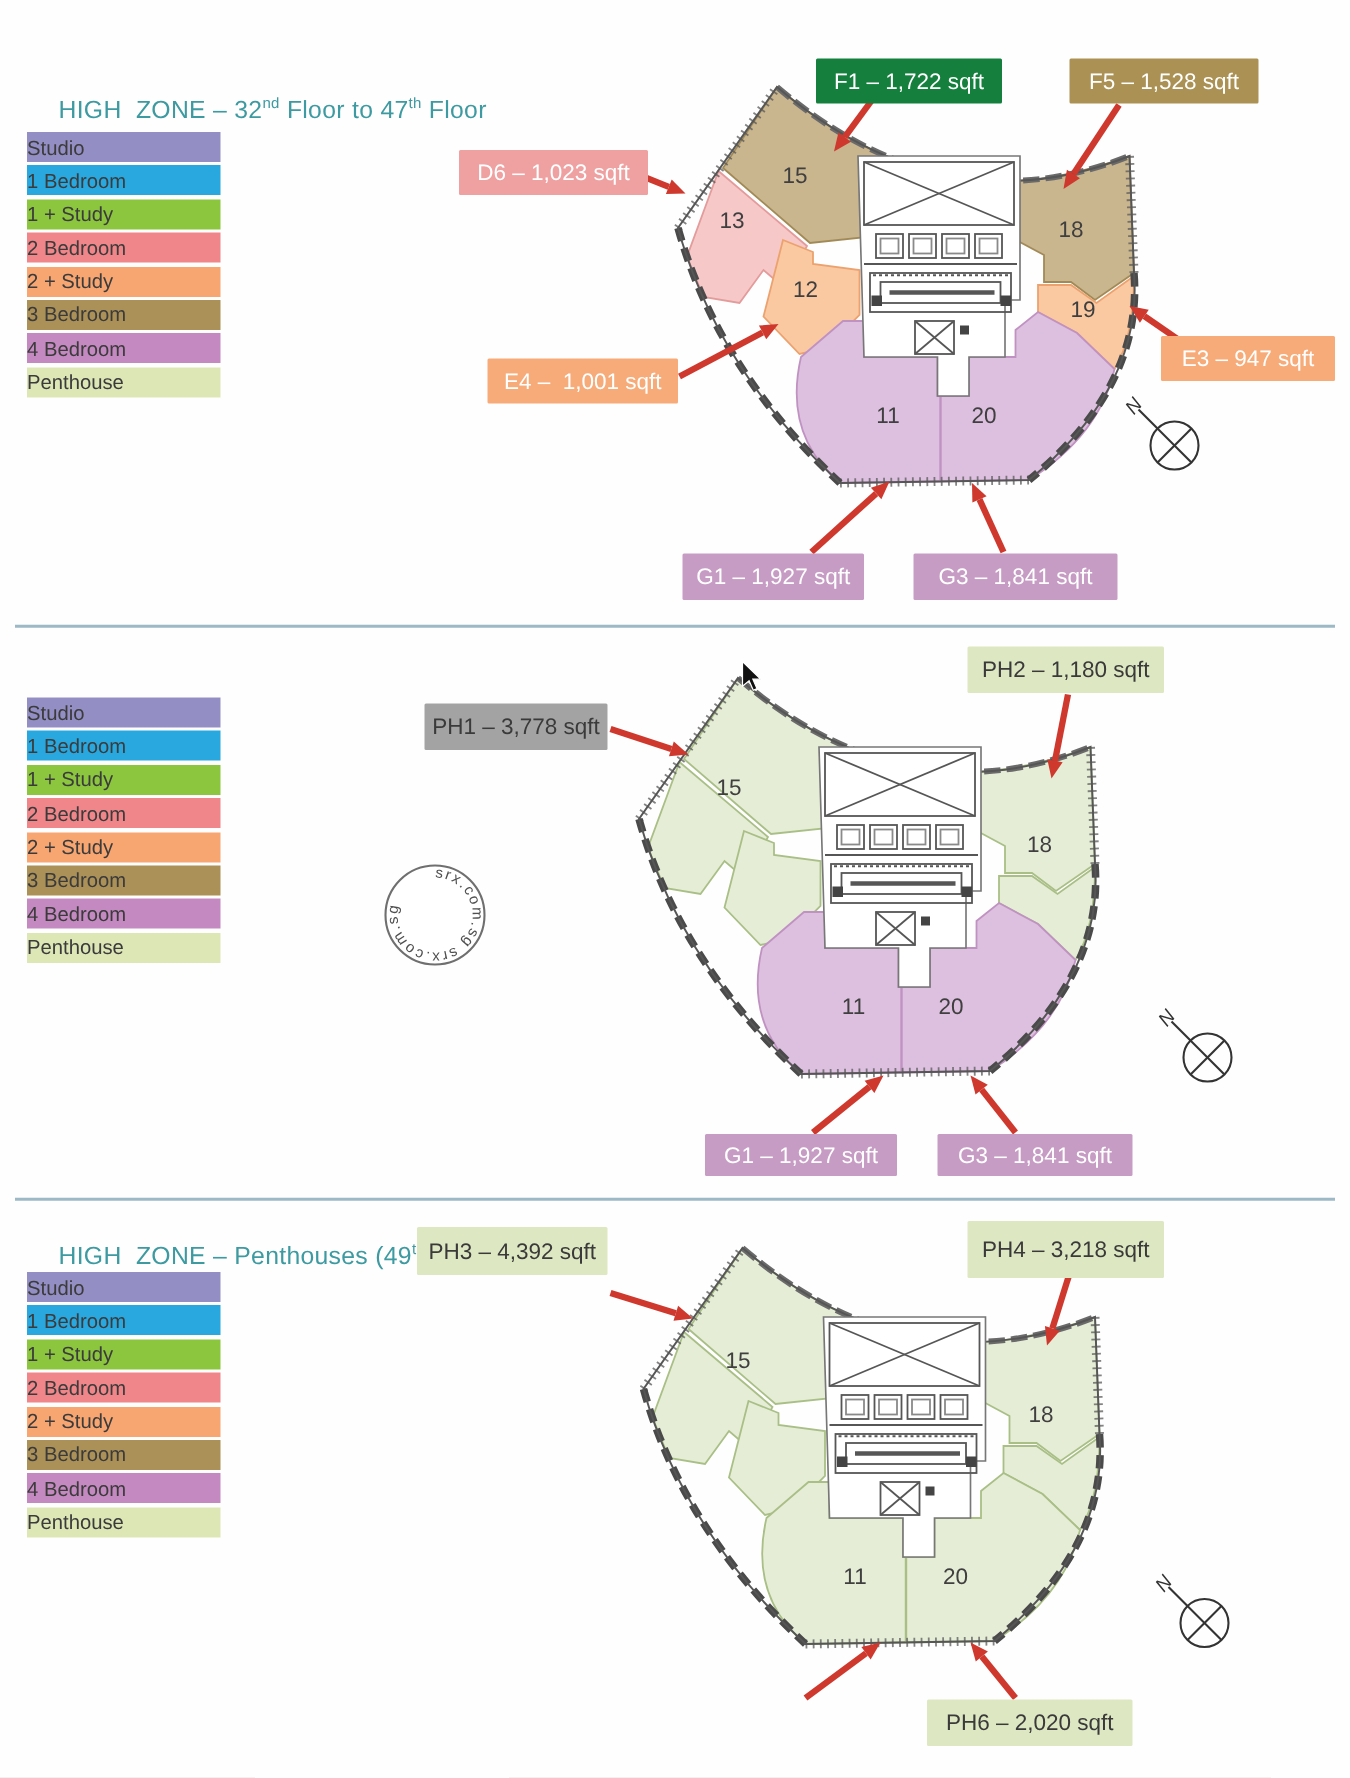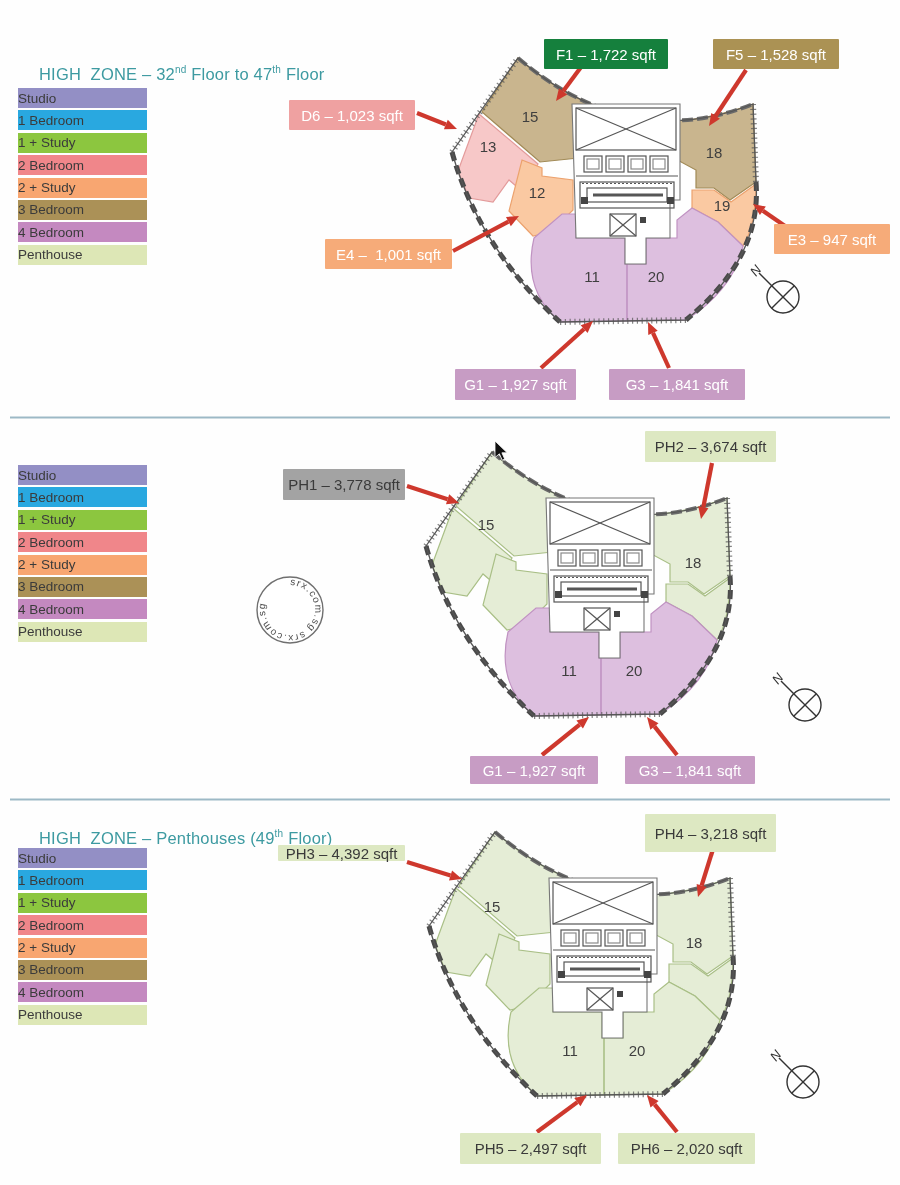--- a/index.html
+++ b/index.html
@@ -289,21 +289,21 @@
         <div class="legend-row" style="background: rgb(196, 137, 192);">
           <span>4 Bedroom</span>
         </div>
         <div class="legend-row" style="background: rgb(221, 231, 182);">
           <span>Penthouse</span>
         </div>
       </div>
 
     <div class="callout" style="left: 544px; top: 27px; width: 124px; height: 30px; background: #15803d; color: rgb(255, 255, 255); margin-top: 12px;">F1 – 1,722 sqft</div>
     <div class="callout" style="left: 713px; top: 39px; width: 126px; height: 30px; background: rgb(171, 146, 84); color: rgb(255, 255, 255);">F5 – 1,528 sqft</div>
-    <div class="callout" style="left: 289px; top: 100px; width: 126px; height: 30px; background: rgb(239, 161, 161); color: rgb(255, 255, 255);">D6 – 1,023 sqft</div>
+    <div class="callout" style="left: 306px; top: 100px; width: 126px; height: 30px; background: rgb(239, 161, 161); color: rgb(255, 255, 255);">D6 – 1,023 sqft</div>
     <div class="callout" style="left: 325px; top: 239px; width: 127px; height: 30px; background: rgb(246, 171, 121); color: rgb(255, 255, 255);">E4 –  1,001 sqft</div>
     <div class="callout" style="left: 774px; top: 224px; width: 116px; height: 30px; background: rgb(246, 171, 121); color: rgb(255, 255, 255);">E3 – 947 sqft</div>
     <div class="callout" style="left: 455px; top: 369px; width: 121px; height: 31px; background: rgb(199, 156, 196); color: rgb(255, 255, 255);">G1 – 1,927 sqft</div>
     <div class="callout" style="left: 609px; top: 369px; width: 136px; height: 31px; background: rgb(199, 156, 196); color: rgb(255, 255, 255);">G3 – 1,841 sqft</div>
 
     <div class="legend" style="left:18px;top:465px;">
         <div class="legend-row" style="background: rgb(147, 143, 197);">
           <span>Studio</span>
         </div>
         <div class="legend-row" style="background: rgb(41, 168, 224);">
@@ -323,21 +323,21 @@
         </div>
         <div class="legend-row" style="background: rgb(196, 137, 192);">
           <span>4 Bedroom</span>
         </div>
         <div class="legend-row" style="background: rgb(221, 231, 182);">
           <span>Penthouse</span>
         </div>
       </div>
 
     <div class="callout" style="left: 283px; top: 469px; width: 122px; height: 31px; background: #a3a3a3; color: rgb(58, 58, 58);">PH1 – 3,778 sqft</div>
-    <div class="callout" style="left: 645px; top: 431px; width: 131px; height: 31px; background: rgb(221, 232, 194); color: rgb(58, 58, 58);">PH2 – 3,674 sqft</div>
+    <div class="callout" style="left: 645px; top: 431px; width: 131px; height: 31px; background: rgb(221, 232, 194); color: rgb(58, 58, 58);">PH2 – 1,180 sqft</div>
     <div class="callout" style="left: 470px; top: 756px; width: 128px; height: 28px; background: rgb(199, 156, 196); color: rgb(255, 255, 255);">G1 – 1,927 sqft</div>
     <div class="callout" style="left: 625px; top: 756px; width: 130px; height: 28px; background: rgb(199, 156, 196); color: rgb(255, 255, 255);">G3 – 1,841 sqft</div>
 
     <h2 class="section-subtitle" style="left: 23px; top: 812px; color: rgb(61, 154, 161);"><span>HIGH  ZONE – Penthouses (49</span><sup>th</sup><span> Floor)</span><sup></sup><span></span></h2>
     <div class="legend" style="left:18px;top:848px;">
         <div class="legend-row" style="background: rgb(147, 143, 197);">
           <span>Studio</span>
         </div>
         <div class="legend-row" style="background: rgb(41, 168, 224);">
           <span>1 Bedroom</span>
@@ -355,18 +355,17 @@
           <span>3 Bedroom</span>
         </div>
         <div class="legend-row" style="background: rgb(196, 137, 192);">
           <span>4 Bedroom</span>
         </div>
         <div class="legend-row" style="background: rgb(221, 231, 182);">
           <span>Penthouse</span>
         </div>
       </div>
 
-    <div class="callout" style="left: 278px; top: 845px; width: 127px; height: 16px; background: rgb(221, 232, 194); color: rgb(58, 58, 58);">PH3 – 4,392 sqft</div>
+    <div class="callout" style="left: 278px; top: 818px; width: 127px; height: 32px; background: rgb(221, 232, 194); color: rgb(58, 58, 58);">PH3 – 4,392 sqft</div>
     <div class="callout" style="left: 645px; top: 814px; width: 131px; height: 38px; background: rgb(221, 232, 194); color: rgb(58, 58, 58);">PH4 – 3,218 sqft</div>
-    <div class="callout" style="left: 460px; top: 1133px; width: 141px; height: 31px; background: rgb(221, 232, 194); color: rgb(58, 58, 58);">PH5 – 2,497 sqft</div>
     <div class="callout" style="left: 618px; top: 1133px; width: 137px; height: 31px; background: rgb(221, 232, 194); color: rgb(58, 58, 58);">PH6 – 2,020 sqft</div>
   </div>
 </div>
 
 </body></html>

